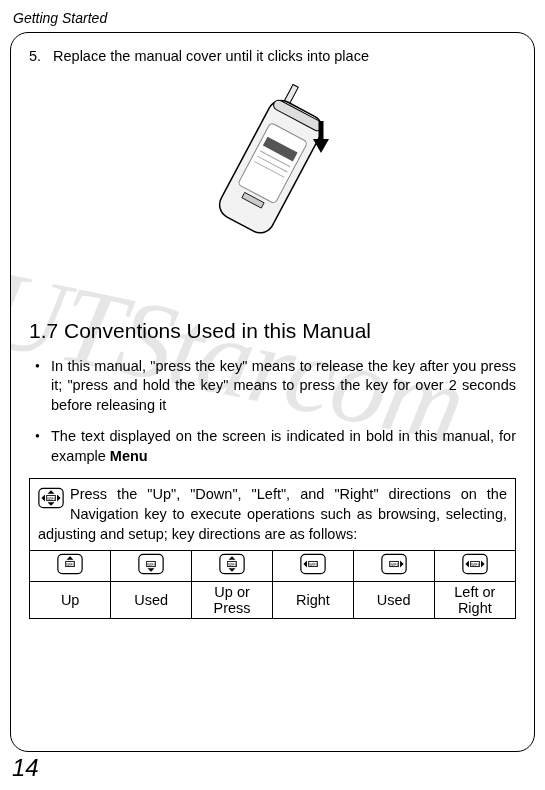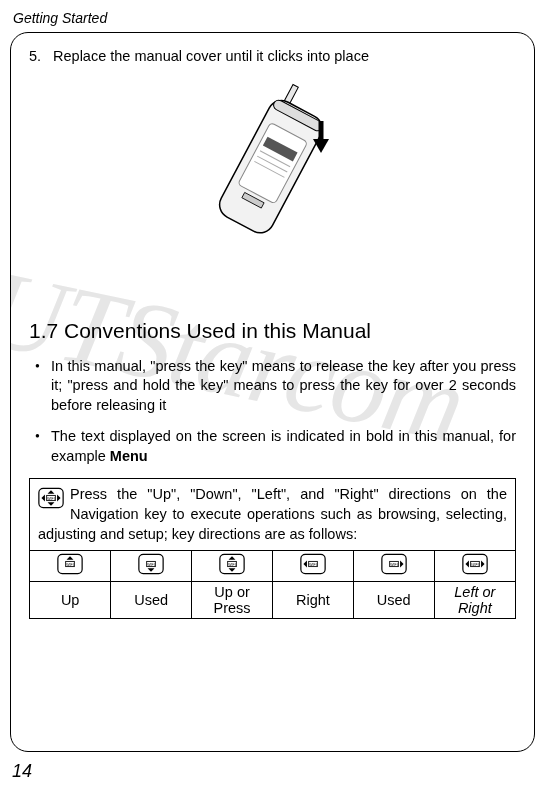--- a/index.html
+++ b/index.html
@@ -108,28 +108,28 @@
     border: 1px solid #000;
     border-top: none;
     text-align: center;
     vertical-align: middle;
     font-size: 14.5px;
     height: 34px;
     padding: 2px;
   }
   table.dir-table tr.icons td { height: 30px; }
   table.dir-table td:first-child { border-left: none; margin-top: 29px; }
-  table.dir-table td:last-child { border-right: none; font-style: italic; }
+  table.dir-table td:last-child { border-right: none; }
   table.dir-table tr:last-child td { border-bottom: none; }
   .page-num {
     position: absolute;
     left: 12px;
     bottom: 8px;
     font-style: italic;
-    font-size: 18px;
+    font-size: 24px;
   }
   .bold { font-weight: bold; }
 </style>
 </head>
 <body>
 
 <div class="header">Getting Started</div>
 
 <div class="content-frame">
   <div class="watermark">UTStarcom</div>

